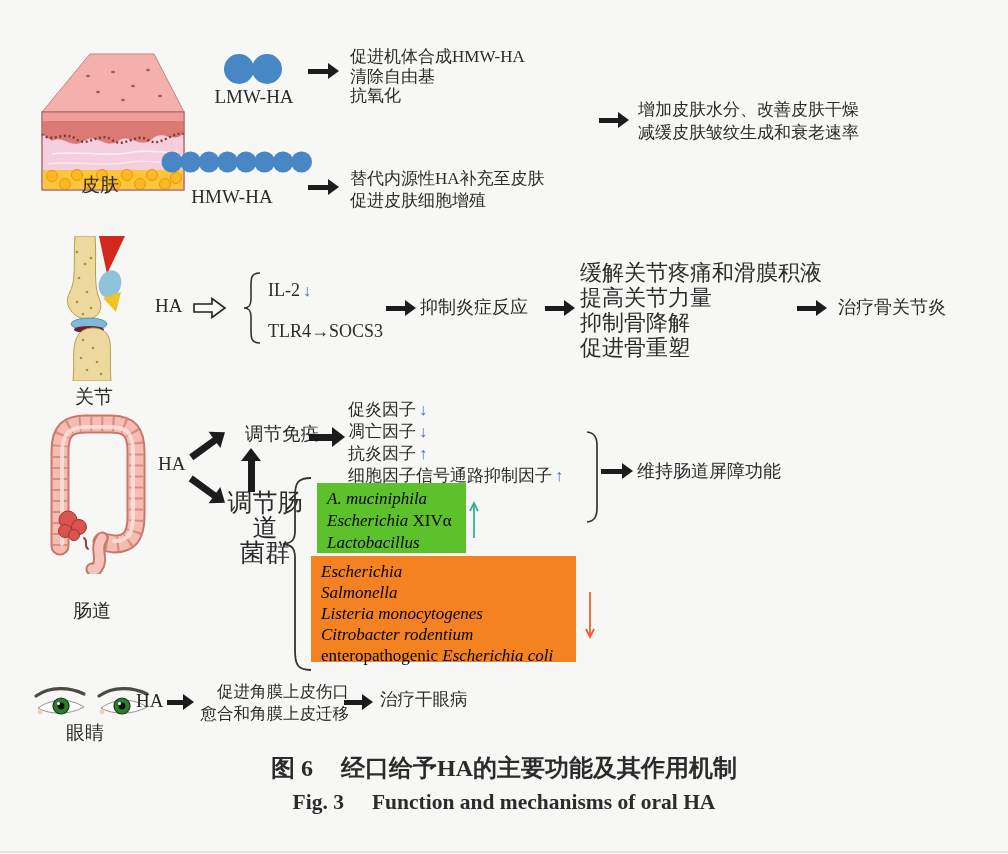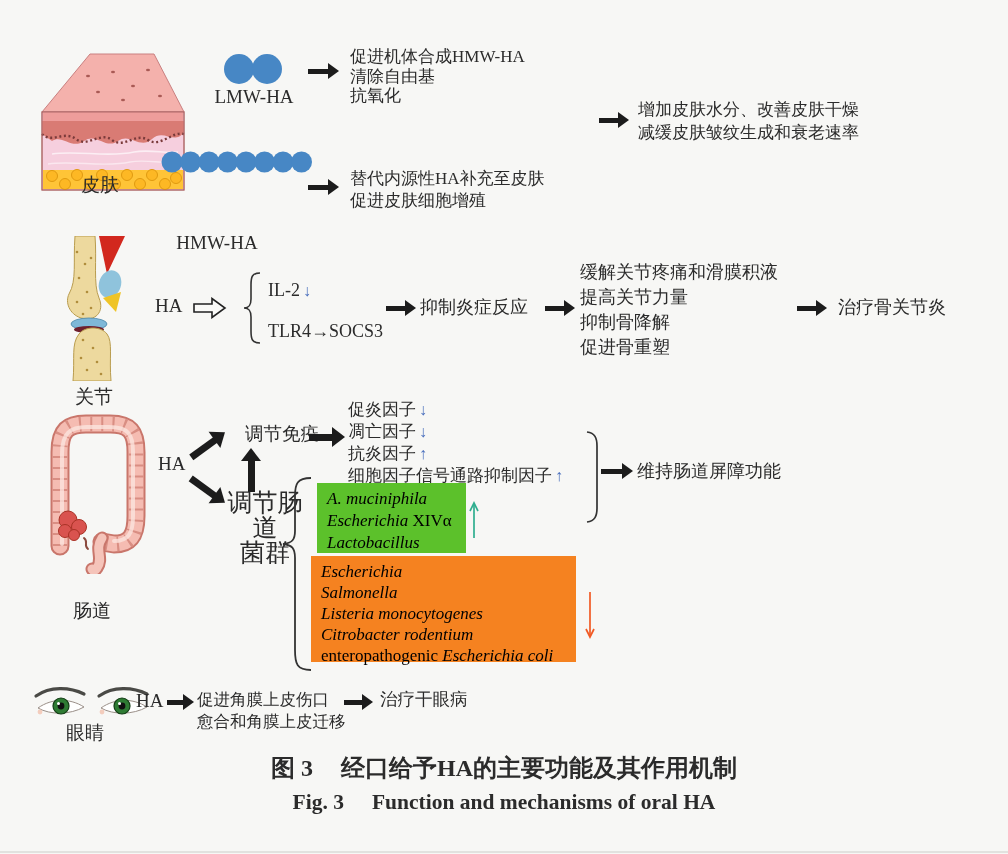--- a/index.html
+++ b/index.html
@@ -94,21 +94,21 @@
       <circle cx="12" cy="12" r="10.5"></circle>
         <circle cx="30.5" cy="12" r="10.5"></circle>
         <circle cx="49" cy="12" r="10.5"></circle>
       <circle cx="67.5" cy="12" r="10.5"></circle>
         <circle cx="86" cy="12" r="10.5"></circle>
         <circle cx="104.5" cy="12" r="10.5"></circle>
       <circle cx="123" cy="12" r="10.5"></circle>
         <circle cx="141.5" cy="12" r="10.5"></circle>
     </g>
   </svg>
-  <div class="abs lbl" style="left:157px;top:186px;width:120px;margin-top:46px;">HMW-HA</div>
+  <div class="abs lbl" style="left:172px;top:186px;width:120px;">HMW-HA</div>
 
   <div class="arr abs" style="left:308px;top:178px;width:31px;height:18px;">
     <span class="shaft"></span>
       <span class="head"></span>
   </div>
 
   <div class="abs txt" style="left:350px;top:168px;line-height:22px;">
 
   <div>替代内源性HA补充至皮肤</div>
       <div>促进皮肤细胞增殖</div>
@@ -170,21 +170,21 @@
   <div class="arr abs" style="left:386px;top:299px;width:30px;height:18px;">
     <span class="shaft"></span>
       <span class="head"></span>
   </div>
   <div class="abs txt" style="left:420px;top:297px;font-size:18px;">抑制炎症反应</div>
 
   <div class="arr abs" style="left:545px;top:299px;width:30px;height:18px;">
     <span class="shaft"></span>
       <span class="head"></span>
   </div>
-  <div class="abs txt" style="left:580px;top:260px;line-height:25px;font-size:18px;">
+  <div class="abs txt" style="left:580px;top:260px;line-height:25px;font-size:22px;">
 
   <div>缓解关节疼痛和滑膜积液</div>
       <div>提高关节力量</div>
       <div>抑制骨降解</div>
       <div>促进骨重塑</div>
     </div>
 
   <div class="arr abs" style="left:797px;top:299px;width:30px;height:18px;">
     <span class="shaft"></span>
       <span class="head"></span>
@@ -304,33 +304,33 @@
   </svg>
   <div class="abs lbl" style="left:30px;top:720px;width:110px;">眼睛</div>
 
   <div class="abs ha" style="left:136px;top:690px;">HA</div>
 
   <div class="arr abs" style="left:167px;top:693px;width:27px;height:18px;">
     <span class="shaft"></span>
       <span class="head"></span>
   </div>
 
-  <div class="abs" style="left:197px;top:681px;width:152px;text-align:left;font-size:16.5px;line-height:22px;margin-top:8px;">
+  <div class="abs" style="left:197px;top:681px;width:152px;text-align:right;font-size:16.5px;line-height:22px;">
 
   <div>促进角膜上皮伤口</div>
       <div>愈合和角膜上皮迁移</div>
     </div>
 
   <div class="arr abs" style="left:344px;top:693px;width:29px;height:18px;">
     <span class="shaft"></span>
       <span class="head"></span>
   </div>
   <div class="abs txt" style="left:380px;top:689px;font-size:17.5px;">治疗干眼病</div>
 
   <div class="abs caption-zh" style="top:752px;">
-    <span class="num">图 3</span><span>经口给予HA的主要功能及其作用机制</span>
+    <span class="num">图 6</span><span>经口给予HA的主要功能及其作用机制</span>
   </div>
   <div class="abs caption-en" style="top:790px;">
     <span class="num">Fig. 3</span><span>Function and mechanisms of oral HA</span>
   </div>
 
   <div class="bottom-rule"></div>
 </div>
 
 </body></html>

